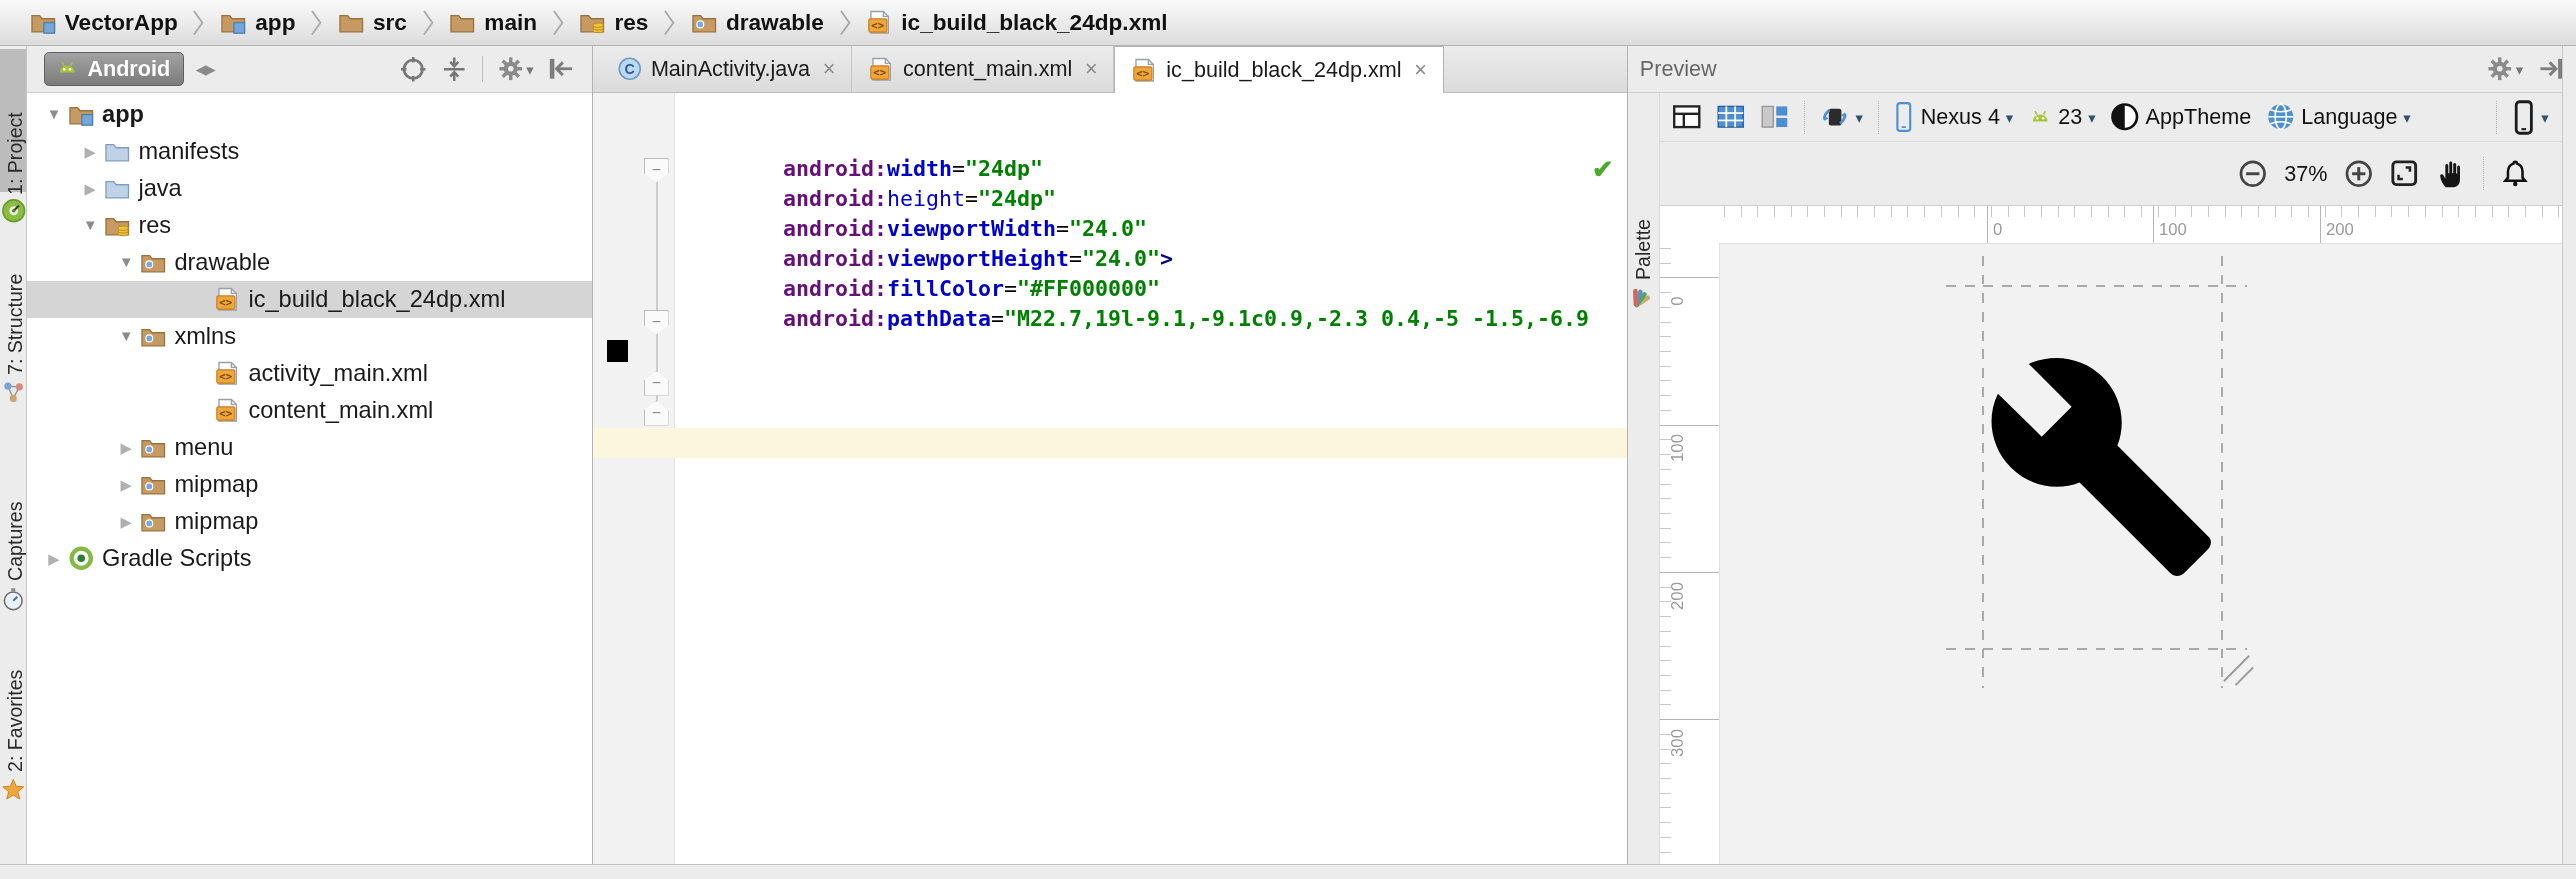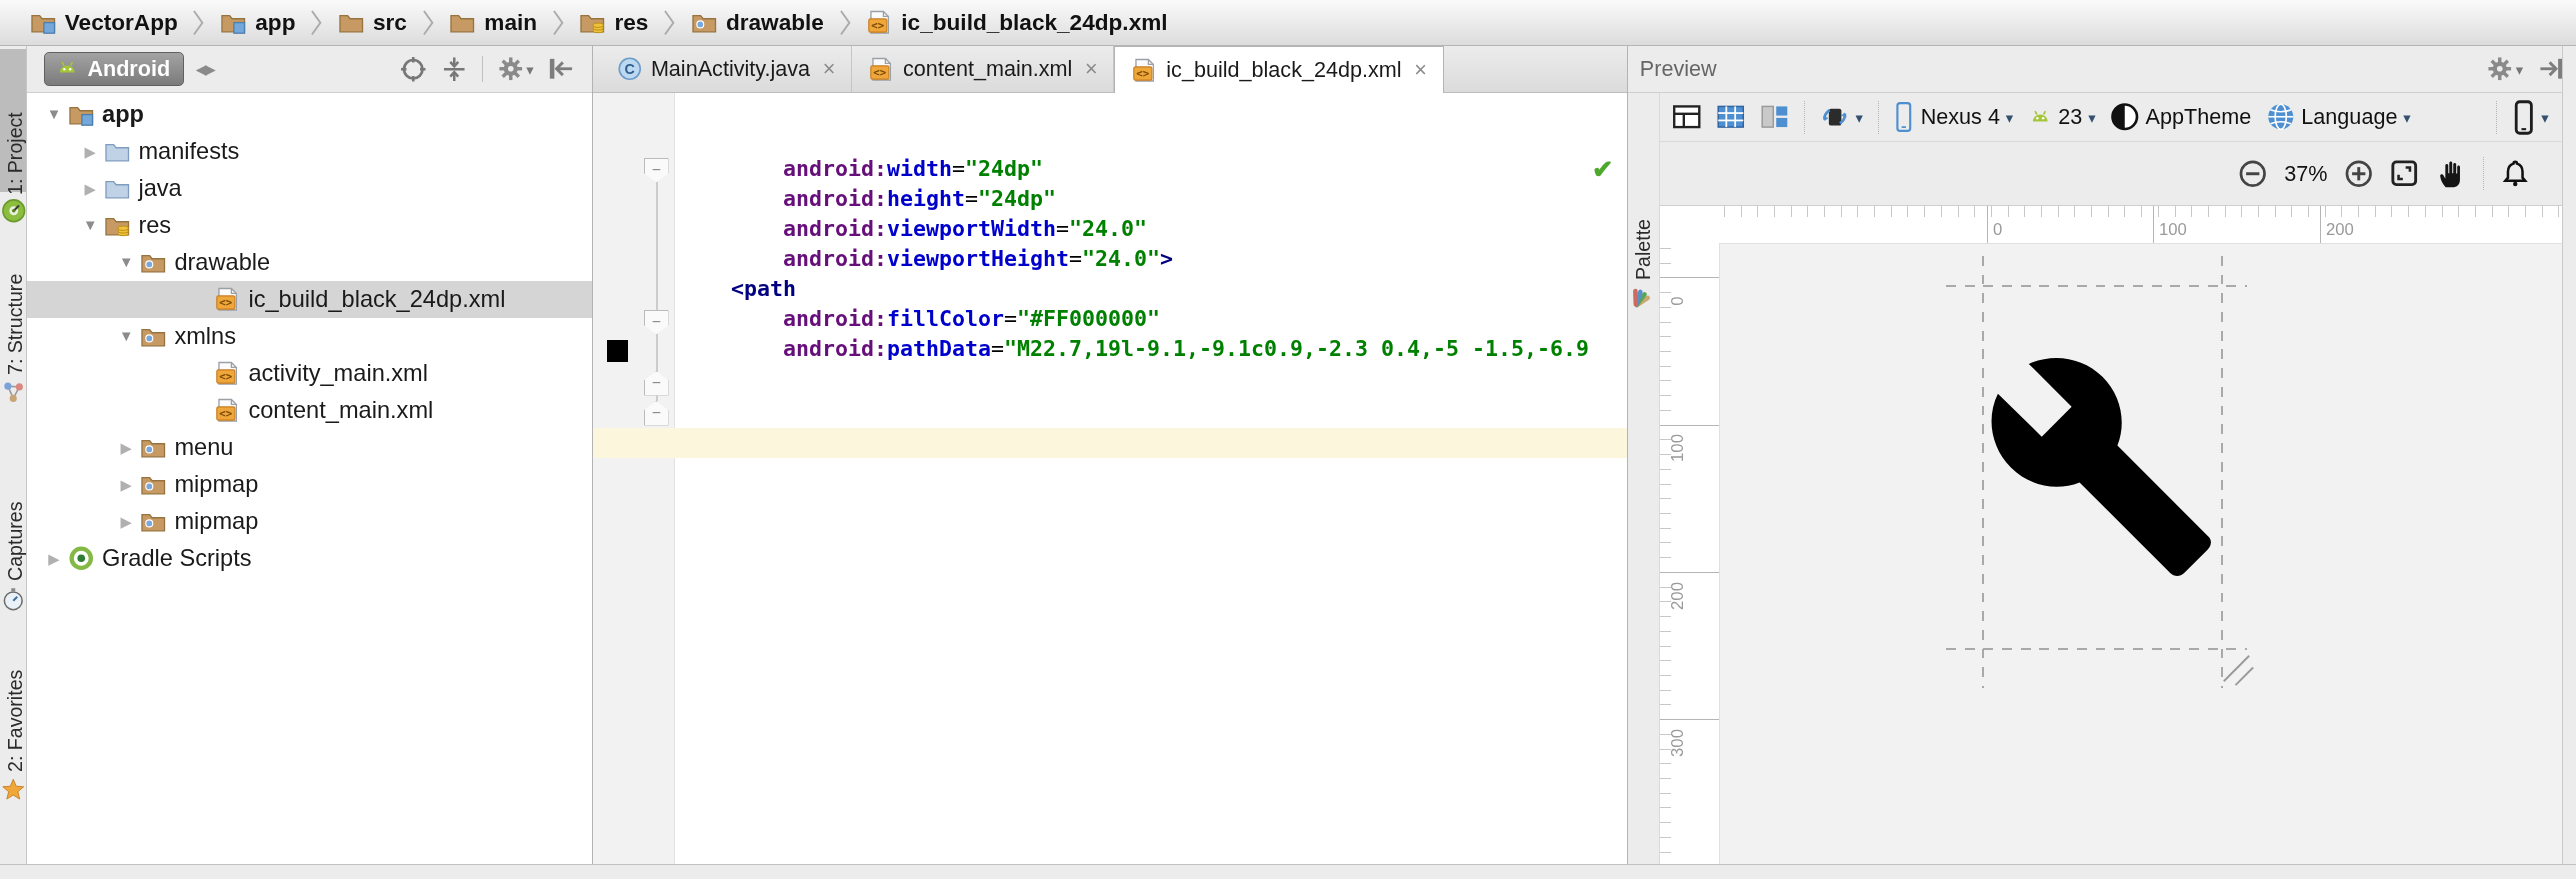--- a/index.html
+++ b/index.html
@@ -458,24 +458,23 @@
       <div class="gutter"></div>
       <div class="caret-line" style="top:335px"></div>
       <div class="fold-line" style="top:88px;height:220px"></div>
       <div class="fold-marker down" style="top:65px">−</div>
       <div class="fold-marker down" style="top:217px">−</div>
       <div class="fold-marker up" style="top:278px">−</div>
       <div class="fold-marker up" style="top:308px">−</div>
       <div class="color-swatch" style="top: 247px; background: rgb(0, 0, 0);"></div>
       <div class="code">
           <div class="code-line"><span style="color: rgb(0, 0, 0);">        </span><span style="color: rgb(102, 14, 122); font-weight: bold;">android:</span><span style="color: rgb(0, 0, 204); font-weight: bold;">width</span><span style="color: rgb(0, 0, 0);">=</span><span style="color: rgb(0, 128, 0); font-weight: bold;">"24dp"</span></div>
-          <div class="code-line"><span style="color: rgb(0, 0, 0);">        </span><span style="color: rgb(102, 14, 122); font-weight: bold;">android:</span><span style="color: rgb(0, 0, 204); font-weight: bold;">height</span><span style="color: rgb(0, 0, 0);">=</span><span style="color: rgb(0, 128, 0); font-weight: bold;">"24dp"</span></div>
+          <div class="code-line"><span style="color: rgb(0, 0, 0);">        </span><span style="color: rgb(102, 14, 122); font-weight: bold;">android:</span><span style="color: rgb(0, 0, 204); font-weight: normal;">height</span><span style="color: rgb(0, 0, 0);">=</span><span style="color: rgb(0, 128, 0); font-weight: bold;">"24dp"</span></div>
           <div class="code-line"><span style="color: rgb(0, 0, 0);">        </span><span style="color: rgb(102, 14, 122); font-weight: bold;">android:</span><span style="color: rgb(0, 0, 204); font-weight: bold;">viewportWidth</span><span style="color: rgb(0, 0, 0);">=</span><span style="color: rgb(0, 128, 0); font-weight: bold;">"24.0"</span></div>
           <div class="code-line"><span style="color: rgb(0, 0, 0);">        </span><span style="color: rgb(102, 14, 122); font-weight: bold;">android:</span><span style="color: rgb(0, 0, 204); font-weight: bold;">viewportHeight</span><span style="color: rgb(0, 0, 0);">=</span><span style="color: rgb(0, 128, 0); font-weight: bold;">"24.0"</span><span style="color: rgb(0, 0, 128); font-weight: bold;">&gt;</span></div>
-          <div class="code-line"><span style="color: rgb(0, 0, 0);">    </span><span style="color: rgb(0, 0, 128); font-weight: bold;">&lt;path</span></div>
           <div class="code-line"><span style="color: rgb(0, 0, 0);">        </span><span style="color: rgb(102, 14, 122); font-weight: bold;">android:</span><span style="color: rgb(0, 0, 204); font-weight: bold;">fillColor</span><span style="color: rgb(0, 0, 0);">=</span><span style="color: rgb(0, 128, 0); font-weight: bold;">"#FF000000"</span></div>
           <div class="code-line"><span style="color: rgb(0, 0, 0);">        </span><span style="color: rgb(102, 14, 122); font-weight: bold;">android:</span><span style="color: rgb(0, 0, 204); font-weight: bold;">pathData</span><span style="color: rgb(0, 0, 0);">=</span><span style="color: rgb(0, 128, 0); font-weight: bold;">"M22.7,19l-9.1,-9.1c0.9,-2.3 0.4,-5 -1.5,-6.9</span></div>
           <div class="code-line"></div>
         </div>
       <div class="inspect-check" style="color: rgb(79, 168, 46);">✔</div>
     </div>
   </div>
 
   <div class="preview-pane">
     <div class="pv-header">

